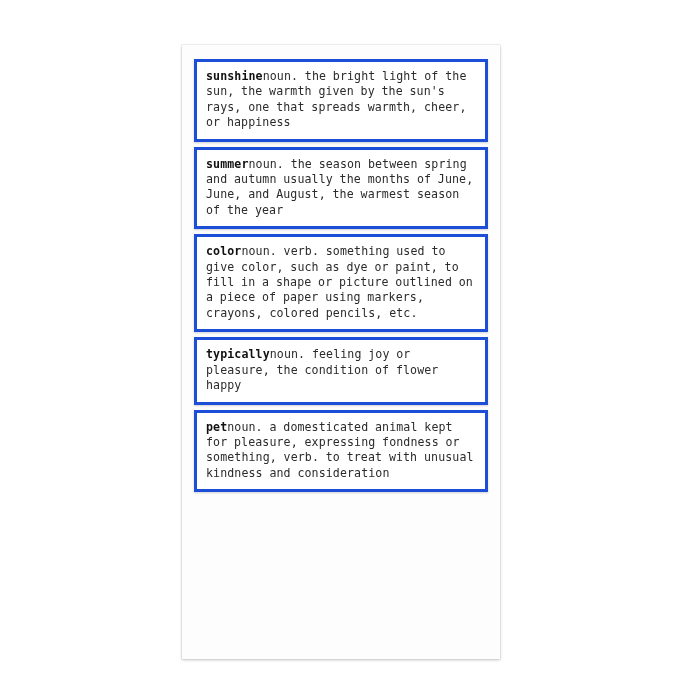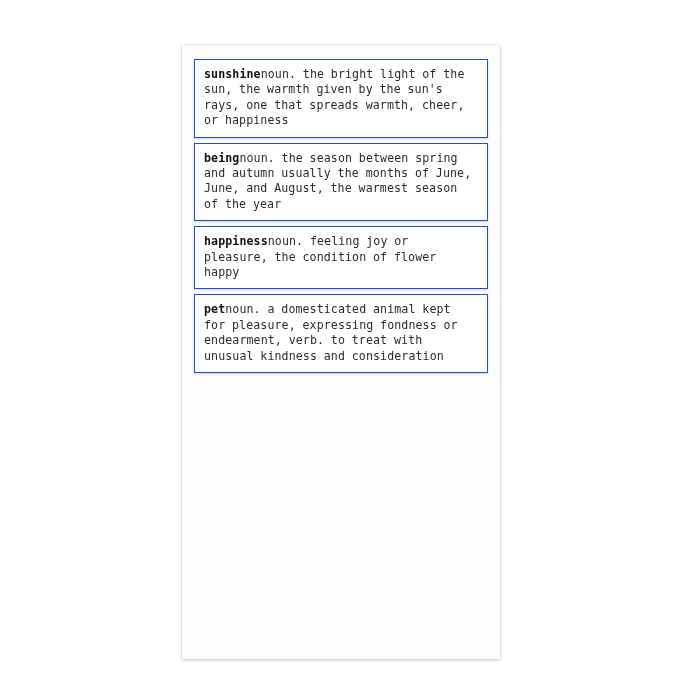--- a/index.html
+++ b/index.html
@@ -32,21 +32,21 @@
     position: absolute;
     left: 12px;
     top: 14px;
     width: 294px;
     display: flex;
     flex-direction: column;
     gap: 5px;
   }
   .sticker {
     background: #ffffff;
-    border: 1px solid #1d4ed8;
+    border: 3px solid #1d4ed8;
     box-shadow: 0 1px 2px rgba(0,0,0,0.18);
     padding: 7px 9px 8px 9px;
     box-sizing: border-box;
   }
   .entry-text {
     font-size: 11.6px;
     line-height: 1.33;
     color: #2b2b2b;
     letter-spacing: 0.1px;
     word-spacing: -0.3px;
@@ -67,28 +67,31 @@
   <div class="sheet">
     <div class="sticker-stack">
 
       <div class="sticker">
         <p class="entry-text"><span class="term">sunshine</span><span class="pos">noun.</span> <span>the bright light of the sun, the warmth given by the sun's rays, one that spreads warmth, cheer, or happiness</span></p>
       </div>
 
 
 
       <div class="sticker">
-        <p class="entry-text"><span class="term">being</span><span class="pos">noun.</span> <span>the season between spring and autumn usually the months of June, June, and August, the warmest season of the year</span></p>
+        <p class="entry-text"><span class="term">summer</span><span class="pos">noun.</span> <span>the season between spring and autumn usually the months of June, June, and August, the warmest season of the year</span></p>
+      </div>
+
+      <div class="sticker">
+        <p class="entry-text"><span class="term">color</span><span class="pos">noun. verb.</span> <span>something used to give color, such as dye or paint, to fill in a shape or picture outlined on a piece of paper using markers, crayons, colored pencils, etc.</span></p>
+      </div>
+
+      <div class="sticker">
+        <p class="entry-text"><span class="term">typically</span><span class="pos">noun.</span> <span>feeling joy or pleasure, the condition of flower happy</span></p>
       </div>
 
 
       <div class="sticker">
-        <p class="entry-text"><span class="term">happiness</span><span class="pos">noun.</span> <span>feeling joy or pleasure, the condition of flower happy</span></p>
-      </div>
-
-
-      <div class="sticker">
-        <p class="entry-text"><span class="term">pet</span><span class="pos">noun.</span> <span>a domesticated animal kept for pleasure, expressing fondness or endearment, verb. to treat with unusual kindness and consideration</span></p>
+        <p class="entry-text"><span class="term">pet</span><span class="pos">noun.</span> <span>a domesticated animal kept for pleasure, expressing fondness or something, verb. to treat with unusual kindness and consideration</span></p>
       </div>
 
     </div>
   </div>
 </div>
 
 </body></html>

